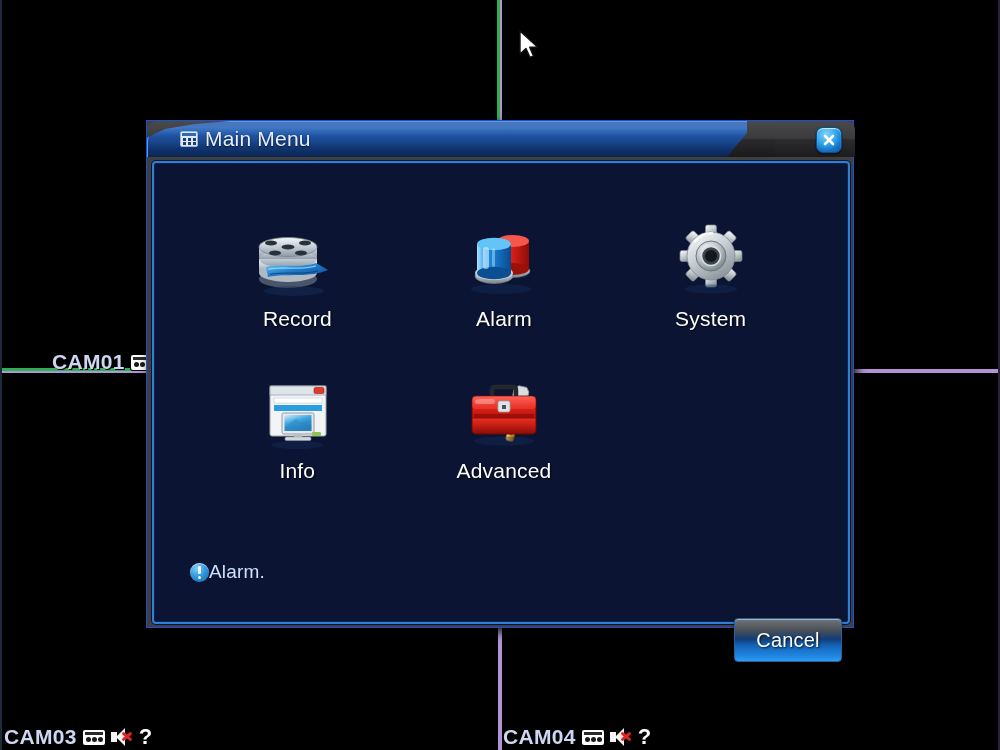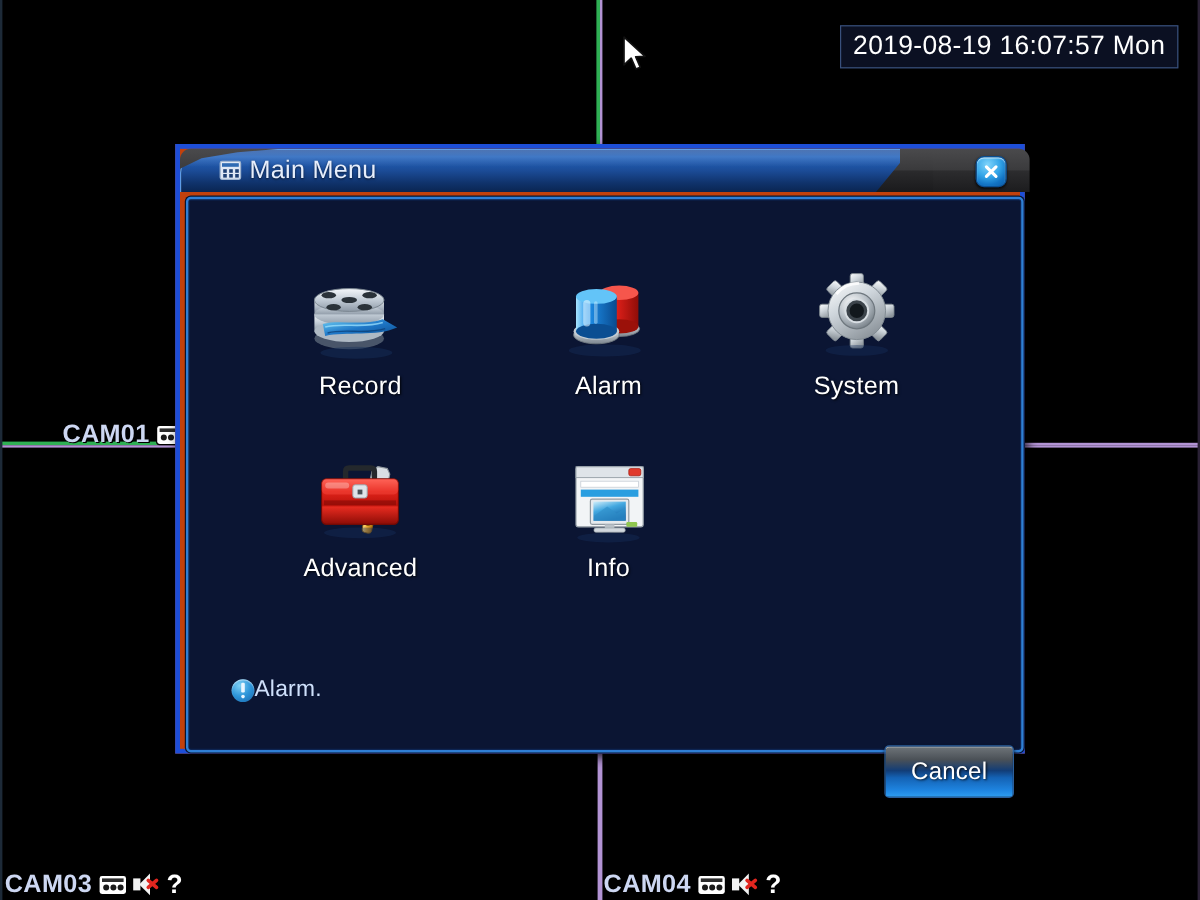--- a/index.html
+++ b/index.html
@@ -109,22 +109,22 @@
     white-space:nowrap;
   }
 
   
   #cursor{ position:absolute; left:519px; top:30px; width:22px; height:32px; }
 
   
   #dialog{
     position:absolute; left:146px; top:120px;
     width:708px; height:508px;
-    background:#c2410c;
-    border:4px solid #1d4ed8;
+    background:#404040;
+    border:1px solid #1d4ed8;
     box-shadow:3px 4px 9px rgba(0,0,0,.85);
   }
 
   
   #title-strip{
     position:absolute; left:0; top:0;
     width:708px; height:36px;
     background:linear-gradient(#4a4a4c 0%, #3b3b3d 48%, #2c2c2e 52%, #1c1c1e 100%);
     border-top-left-radius:9px;
     border-top-right-radius:9px;
@@ -308,21 +308,20 @@
     <span class="ic-rec"></span>
     <span class="ic-mute">
       <span class="spk"></span>
         <span class="cone"></span>
         <span class="slash"></span>
         <span class="slash2"></span>
     </span>
     <span class="ic-q">?</span>
   </div>
 
-  <div id="clock">2019-08-19 16:07:57 Mon</div>
 
   <svg id="cursor" viewBox="0 0 22 32">
     <path d="M1,1 L1,24 L7,18.5 L11,27.5 L14.5,26 L10.7,17.3 L18.5,17 Z" fill="#ffffff" stroke="#111111" stroke-width="1.4" stroke-linejoin="round"></path>
   </svg>
 
   <div id="dialog">
 
     <div id="title-strip"></div>
     <div id="title-tab"></div>
     <div id="title-notch"></div>
@@ -452,20 +451,48 @@
               <ellipse cx="43" cy="66" rx="26" ry="4.5" fill="#16305c" opacity="0.4"></ellipse>
             </svg>
           </div>
           <div class="menu-label">System</div>
         </div>
 
         <div class="menu-item">
           <div class="menu-icon">
             <svg width="86" height="78" viewBox="0 0 86 78">
               <defs>
+                <linearGradient id="scrG" x1="0" y1="0" x2="0.5" y2="1">
+                  <stop offset="0" stop-color="#cfeefb"></stop>
+                    <stop offset="0.45" stop-color="#43a8e0"></stop>
+                  <stop offset="1" stop-color="#1565a8"></stop>
+                </linearGradient>
+              </defs>
+              <rect x="16" y="11" width="56" height="50" rx="2" fill="#f2f4f6" stroke="#9aa3ab" stroke-width="1"></rect>
+              <rect x="16" y="11" width="56" height="9" fill="#dfe4e9" stroke="#9aa3ab" stroke-width="0.8"></rect>
+              <rect x="60" y="12.5" width="10" height="6" rx="1.5" fill="#e03a2c" stroke="#a5180d" stroke-width="0.6"></rect>
+              <rect x="20" y="23" width="48" height="5" fill="#ffffff" stroke="#c3cad1" stroke-width="0.6"></rect>
+              <rect x="20" y="30" width="48" height="6" fill="#2a9ee0"></rect>
+
+              <rect x="28" y="38" width="32" height="21" rx="1.5" fill="#e6eaee" stroke="#919aa2" stroke-width="1"></rect>
+              <rect x="30.5" y="40" width="27" height="16" fill="url(#scrG)"></rect>
+              <path d="M31,52 L42,44 L50,50 L57,45 L57,56 L31,56 Z" fill="#2f8fc9" opacity="0.65"></path>
+              <rect x="40" y="59" width="8" height="4" fill="#b9c1c8"></rect>
+              <rect x="31" y="62" width="26" height="3.5" rx="1.5" fill="#d2d8de" stroke="#98a1a8" stroke-width="0.6"></rect>
+              <rect x="58" y="57" width="9" height="4" rx="1" fill="#8fc64e"></rect>
+              <ellipse cx="43" cy="70" rx="26" ry="4" fill="#16305c" opacity="0.4"></ellipse>
+            </svg>
+          </div>
+          <div class="menu-label">Info</div>
+        </div>
+
+        <div class="menu-item">
+          <div class="menu-icon">
+            <svg width="86" height="78" viewBox="0 0 86 78">
+              <defs>
                 <linearGradient id="boxG" x1="0" y1="0" x2="0" y2="1">
                   <stop offset="0" stop-color="#ff6a5e"></stop>
                     <stop offset="0.28" stop-color="#e0231a"></stop>
                   <stop offset="0.58" stop-color="#b8120b"></stop>
                     <stop offset="0.62" stop-color="#e62b20"></stop>
                   <stop offset="1" stop-color="#8c0c06"></stop>
                 </linearGradient>
                 <linearGradient id="wrenchG" x1="0" y1="0" x2="1" y2="0">
                   <stop offset="0" stop-color="#ffe08a"></stop>
                     <stop offset="0.5" stop-color="#e8a428"></stop>
@@ -486,48 +513,20 @@
               <rect x="13" y="39" width="60" height="4" fill="#7d0a05" opacity="0.55"></rect>
               <rect x="37" y="26" width="12" height="11" rx="2" fill="#dfe4e9" stroke="#9aa2a9" stroke-width="0.8"></rect>
               <rect x="41" y="30" width="4" height="4" fill="#4a5157"></rect>
               <rect x="14" y="24" width="20" height="5" rx="2.5" fill="#ffffff" opacity="0.3"></rect>
               <ellipse cx="43" cy="66" rx="30" ry="4.5" fill="#16305c" opacity="0.4"></ellipse>
             </svg>
           </div>
           <div class="menu-label">Advanced</div>
         </div>
 
-        <div class="menu-item">
-          <div class="menu-icon">
-            <svg width="86" height="78" viewBox="0 0 86 78">
-              <defs>
-                <linearGradient id="scrG" x1="0" y1="0" x2="0.5" y2="1">
-                  <stop offset="0" stop-color="#cfeefb"></stop>
-                    <stop offset="0.45" stop-color="#43a8e0"></stop>
-                  <stop offset="1" stop-color="#1565a8"></stop>
-                </linearGradient>
-              </defs>
-              <rect x="16" y="11" width="56" height="50" rx="2" fill="#f2f4f6" stroke="#9aa3ab" stroke-width="1"></rect>
-              <rect x="16" y="11" width="56" height="9" fill="#dfe4e9" stroke="#9aa3ab" stroke-width="0.8"></rect>
-              <rect x="60" y="12.5" width="10" height="6" rx="1.5" fill="#e03a2c" stroke="#a5180d" stroke-width="0.6"></rect>
-              <rect x="20" y="23" width="48" height="5" fill="#ffffff" stroke="#c3cad1" stroke-width="0.6"></rect>
-              <rect x="20" y="30" width="48" height="6" fill="#2a9ee0"></rect>
-
-              <rect x="28" y="38" width="32" height="21" rx="1.5" fill="#e6eaee" stroke="#919aa2" stroke-width="1"></rect>
-              <rect x="30.5" y="40" width="27" height="16" fill="url(#scrG)"></rect>
-              <path d="M31,52 L42,44 L50,50 L57,45 L57,56 L31,56 Z" fill="#2f8fc9" opacity="0.65"></path>
-              <rect x="40" y="59" width="8" height="4" fill="#b9c1c8"></rect>
-              <rect x="31" y="62" width="26" height="3.5" rx="1.5" fill="#d2d8de" stroke="#98a1a8" stroke-width="0.6"></rect>
-              <rect x="58" y="57" width="9" height="4" rx="1" fill="#8fc64e"></rect>
-              <ellipse cx="43" cy="70" rx="26" ry="4" fill="#16305c" opacity="0.4"></ellipse>
-            </svg>
-          </div>
-          <div class="menu-label">Info</div>
-        </div>
-
 
       </div>
 
       <div id="status-line">
         <span id="status-icon"></span>
         <span id="status-text">Alarm.</span>
       </div>
 
       <div id="cancel-btn">
         <span id="cancel-label">Cancel</span>

